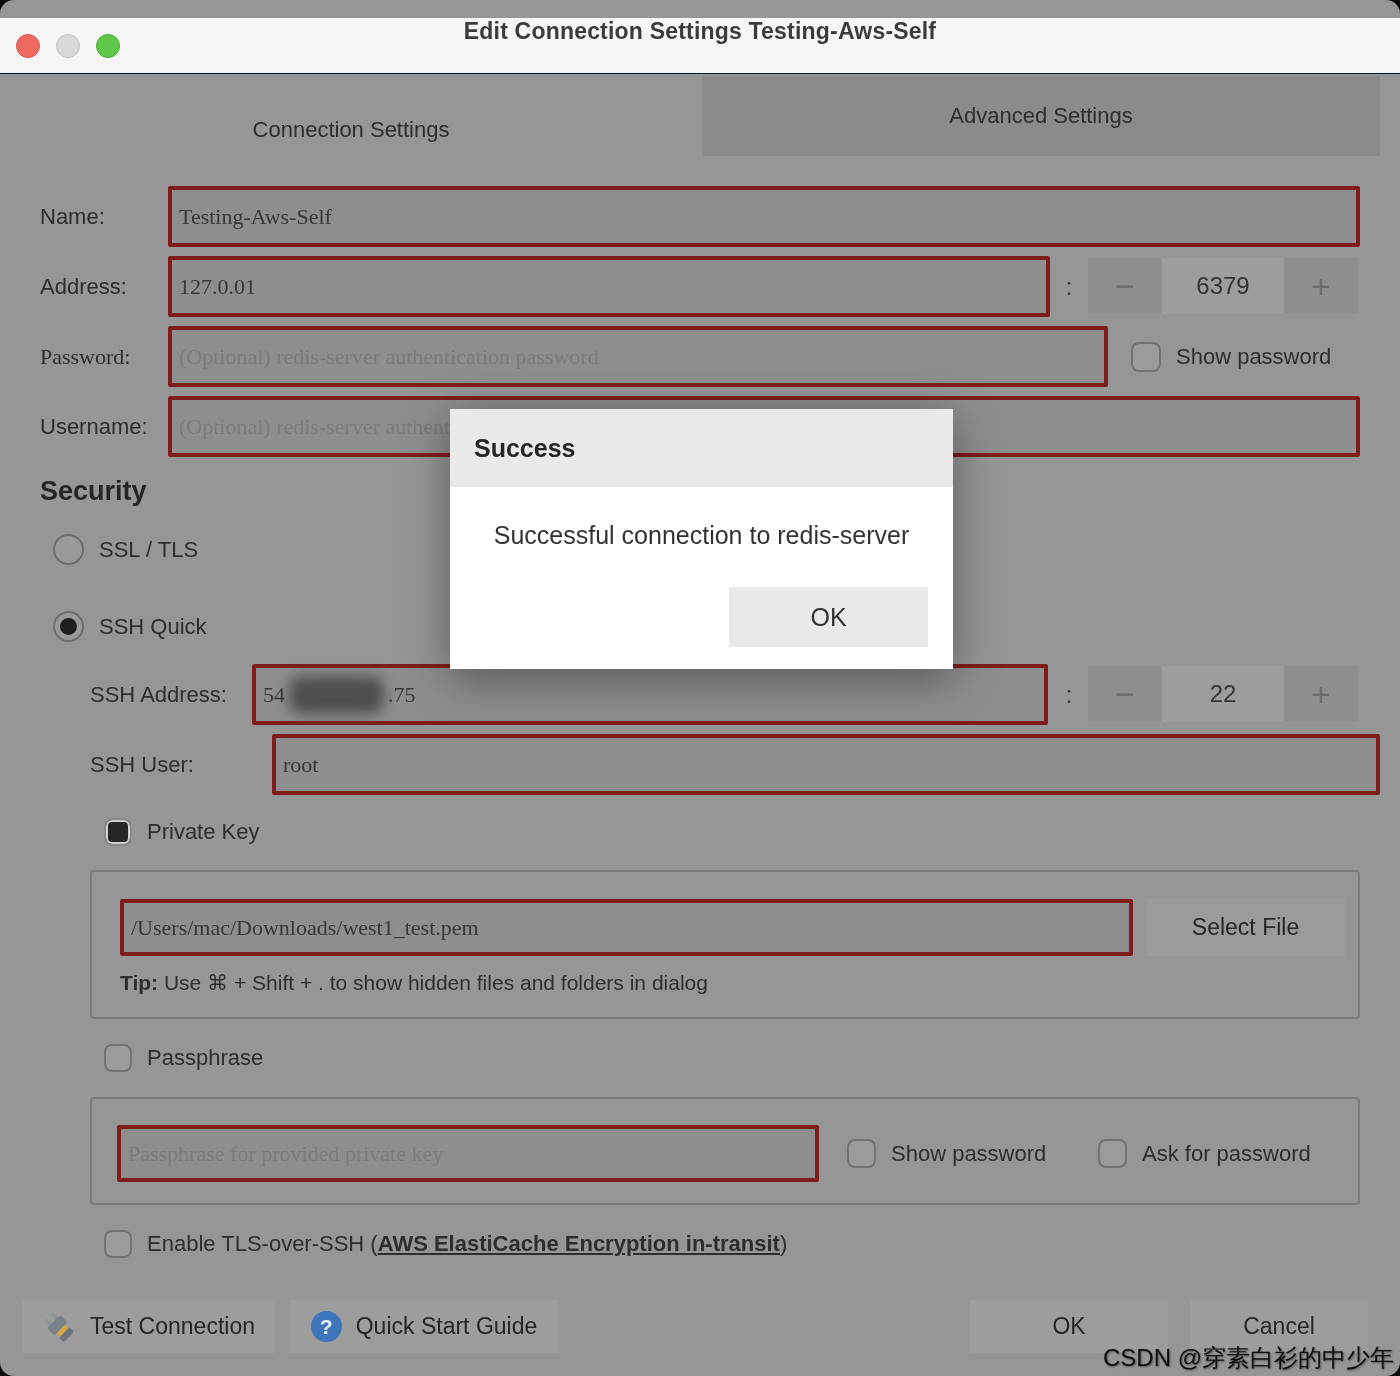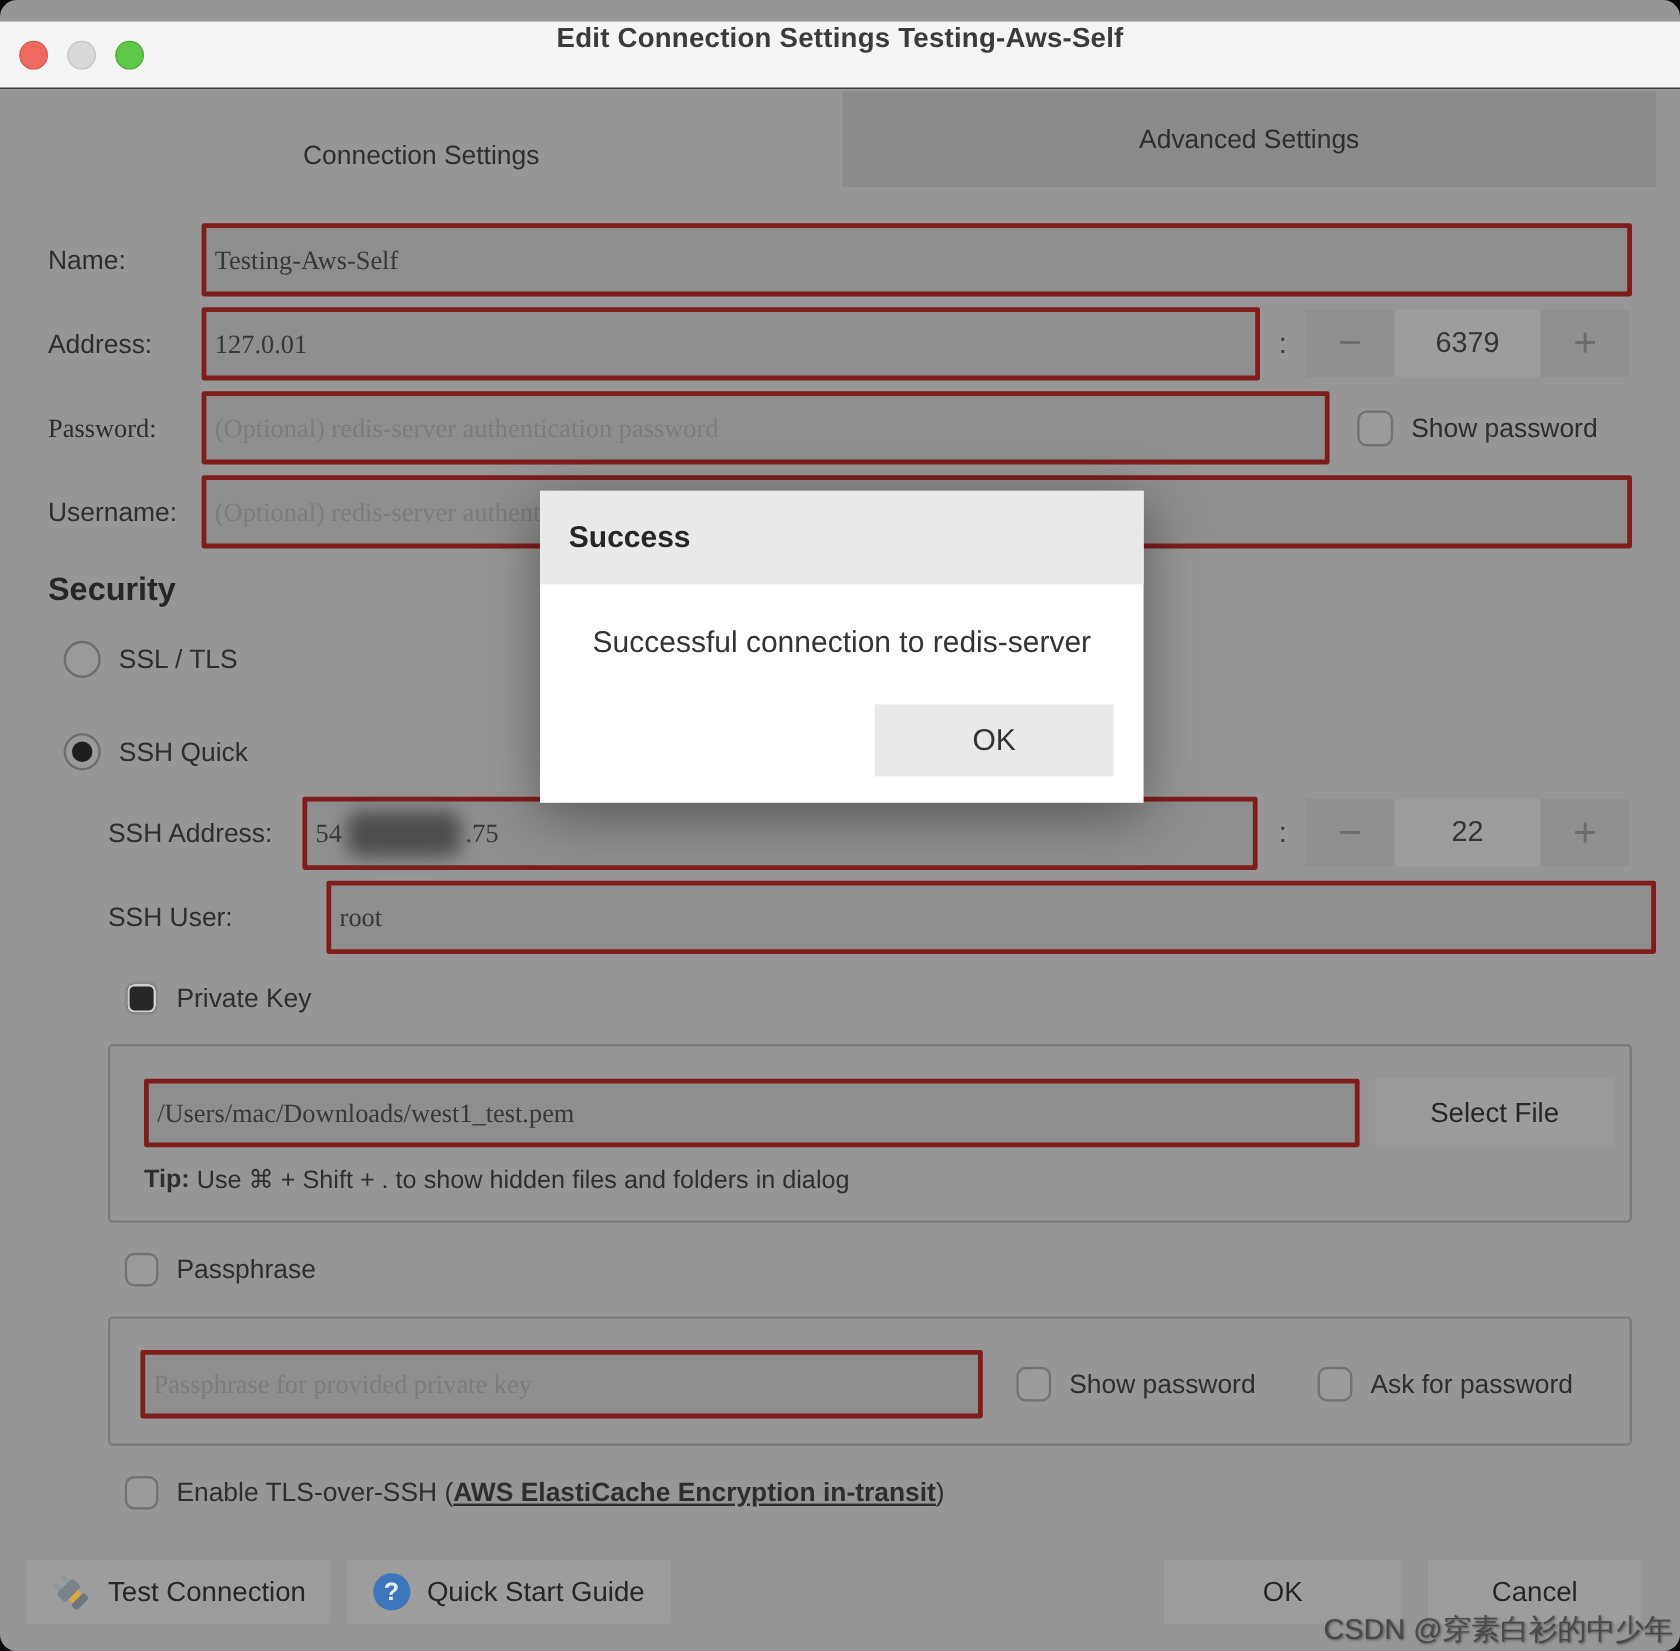--- a/index.html
+++ b/index.html
@@ -63,21 +63,21 @@
   }
   .heading { font-size: 27px; font-weight: bold; color: #262626; }
   .q-icon {
     width: 31px; height: 31px; border-radius: 50%; background: #3d76bb; color: #e8eef5;
     font-size: 21px; font-weight: bold; display: flex; align-items: center; justify-content: center;
   }
   .blur-blob {
     display: inline-block; width: 95px; height: 38px; background: #4e4e4e;
     border-radius: 12px; filter: blur(7px); margin: 0 4px; flex: 0 0 auto;
   }
-  .watermark { font-size: 24px; color: #404040; text-shadow: 1px 1px 2px rgba(60,60,60,.8); opacity: .9; }
+  .watermark { font-size: 24px; color: #000000; text-shadow: 1px 1px 2px rgba(60,60,60,.8); opacity: .9; }
   
   .modal {
     position: absolute; left: 450px; top: 409px; width: 503px; height: 260px;
     background: #ffffff; box-shadow: 0 10px 45px rgba(0,0,0,0.4);
   }
   .modal-header {
     height: 78px; background: #e9e9e9; display: flex; align-items: center; padding-left: 24px;
   }
   .modal-header .mtitle { font-size: 25px; font-weight: bold; color: #262626; }
   .modal-msg {

